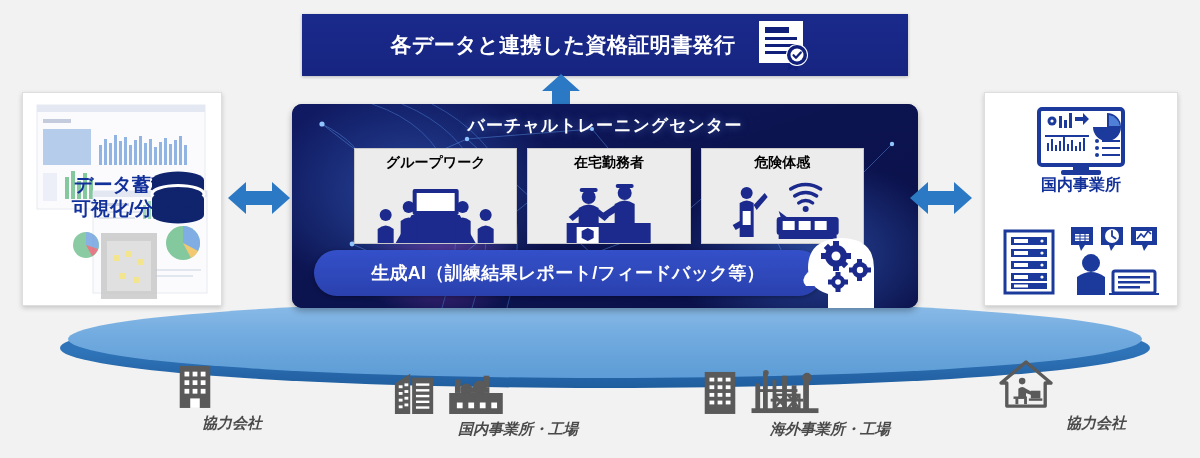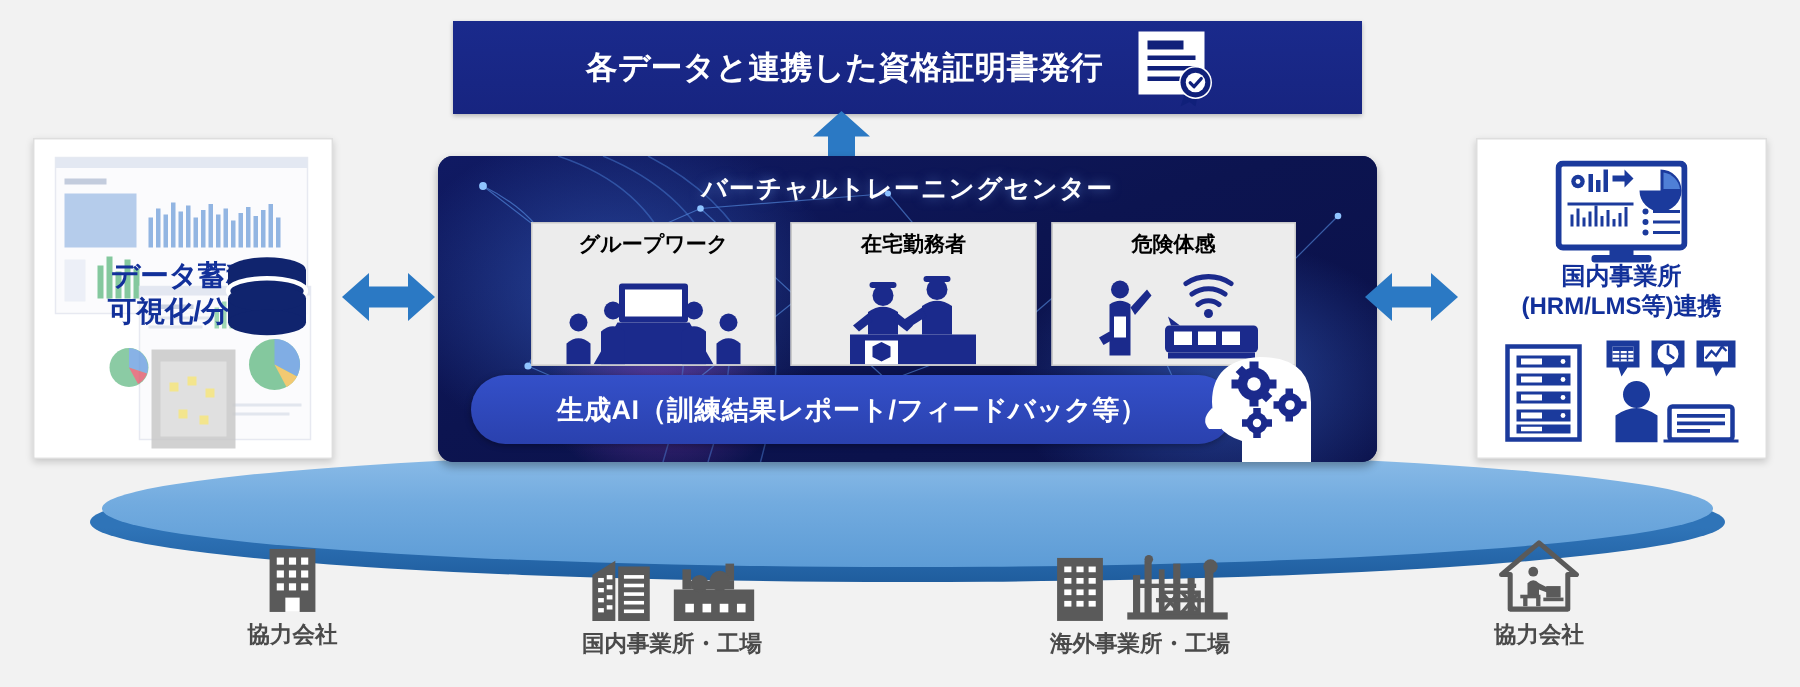--- a/index.html
+++ b/index.html
@@ -91,21 +91,21 @@
   .dash-art{position:absolute;inset:0;}
   .db-icon{position:absolute;right:14px;top:78px;width:58px;height:56px;}
 
   
   .h-arrow{position:absolute;width:62px;height:40px;}
   .arrow-left-pos{left:228px;top:178px;}
   .arrow-right-pos{left:910px;top:178px;}
 
   
   .actors{position:absolute;left:0;top:356px;width:1200px;height:100px;}
-  .actor{position:absolute;text-align:center;}
+  .actor{position:absolute;text-align:right;font-style:italic;}
   .actor-icons{height:48px;display:flex;align-items:flex-end;justify-content:center;gap:8px;}
   .actor-label{
     margin-top:6px;color:#4a4a4a;font-size:15px;font-weight:bold;white-space:nowrap;
   }
   .actor-a{left:128px;top:4px;width:134px;}
   .actor-b{left:318px;top:10px;width:260px;}
   .actor-c{left:630px;top:10px;width:260px;}
   .actor-d{left:926px;top:4px;width:200px;}
 </style>
 </head>
@@ -423,21 +423,20 @@
           <rect x="65" y="33" width="18" height="2"></rect>
         <circle cx="60" cy="41" r="2"></circle>
           <rect x="65" y="40" width="18" height="2"></rect>
         <circle cx="60" cy="48" r="2"></circle>
           <rect x="65" y="47" width="18" height="2"></rect>
       </g>
     </svg>
 
     <div class="side-title">
       <div>国内事業所</div>
-      <div>(HRM/LMS等)連携</div>
     </div>
 
     <svg style="position:absolute;left:18px;top:136px;" viewBox="0 0 52 66" width="52" height="66">
       <rect x="2" y="2" width="48" height="62" fill="none" stroke="#1b3a9c" stroke-width="3"></rect>
       <g fill="#1b3a9c">
         <rect x="8" y="8" width="36" height="8"></rect>
           <rect x="8" y="20" width="36" height="8"></rect>
         <rect x="8" y="32" width="36" height="8"></rect>
           <rect x="8" y="44" width="36" height="8"></rect>
         <rect x="8" y="54" width="36" height="6"></rect>

